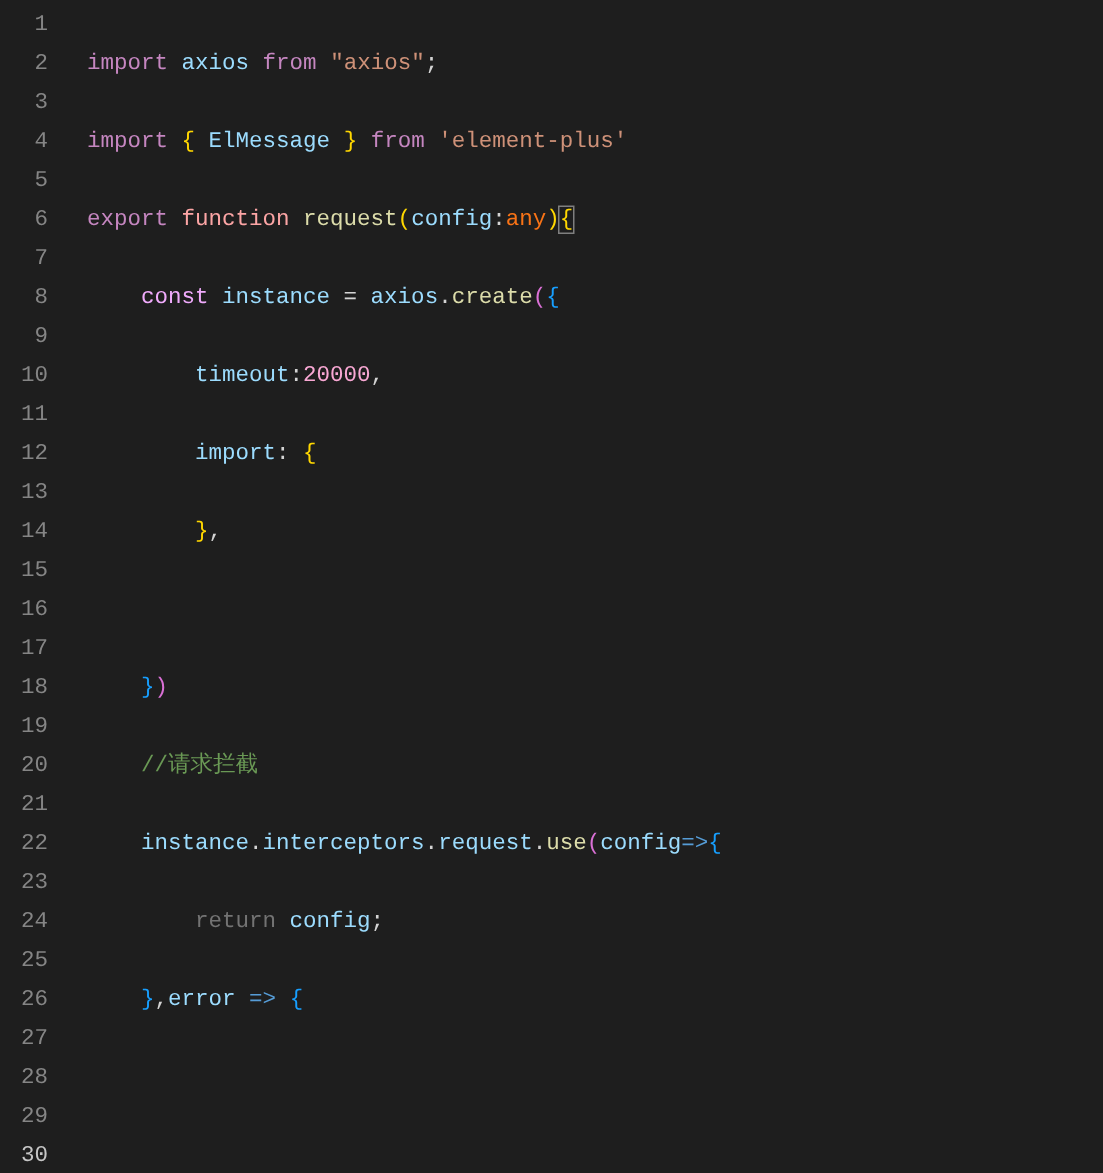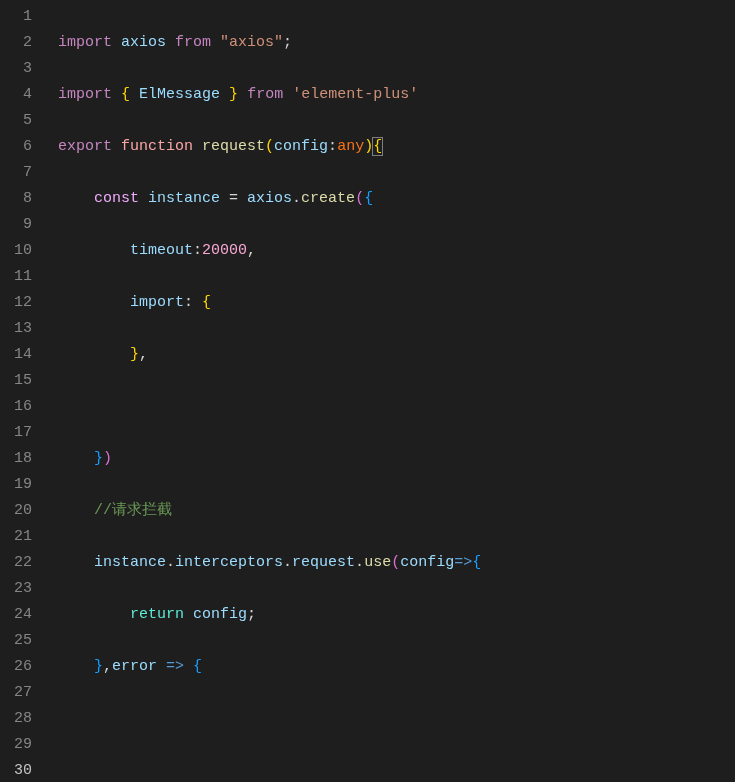--- a/index.html
+++ b/index.html
@@ -38,21 +38,21 @@
     padding: 4px 0 4px 14px;
     white-space: pre;
   }
   .code .row {
     height: 26px;
   }
   .kw-import { color: #c586c0; }
   .kw-export { color: #c586c0; }
   .kw-function { color: #fca5a5; }
   .kw-const { color: #f0abfc; }
-  .kw-return { color: #5eead4; }
+  .kw-return { color: #737373; }
   .kw-typekw { color: #f97316; }
   .fn { color: #dcdcaa; }
   .ident { color: #9cdcfe; }
   .plain { color: #d4d4d4; }
   .str { color: #ce9178; }
   .str-url { color: #ce9178; text-decoration: underline; text-decoration-color: #ce9178; }
   .num { color: #f9a8d4; }
   .brace-y { color: #ffd700; }
   .brace-p { color: #da70d6; }
   .brace-b { color: #179fff; }

